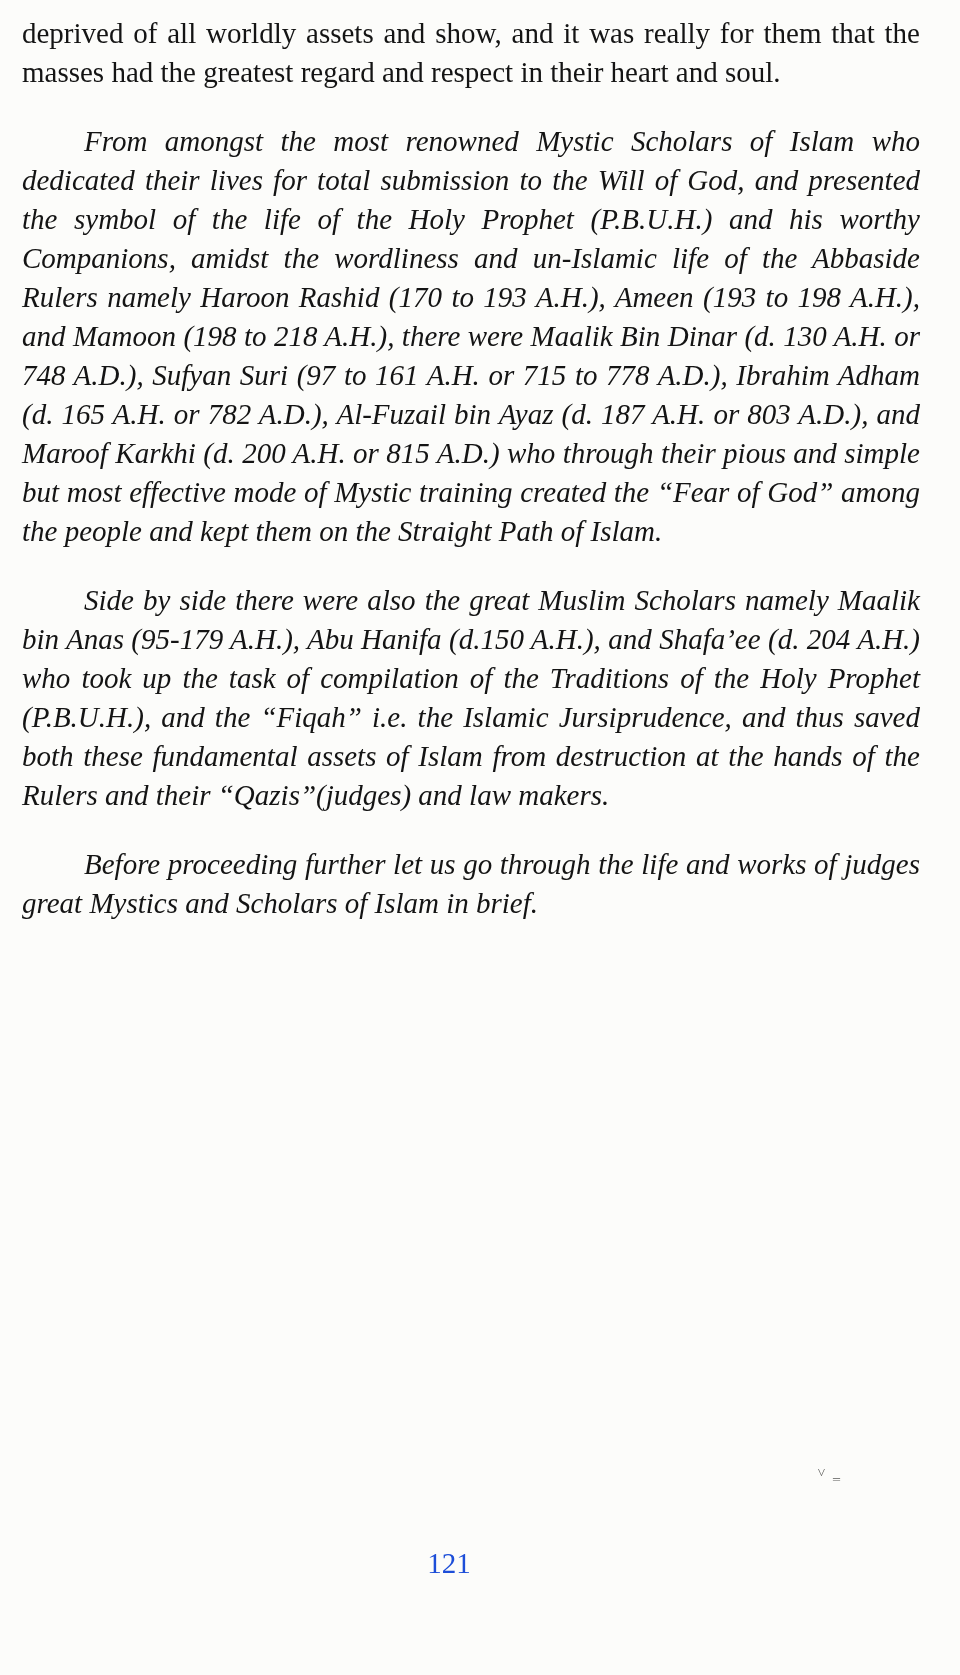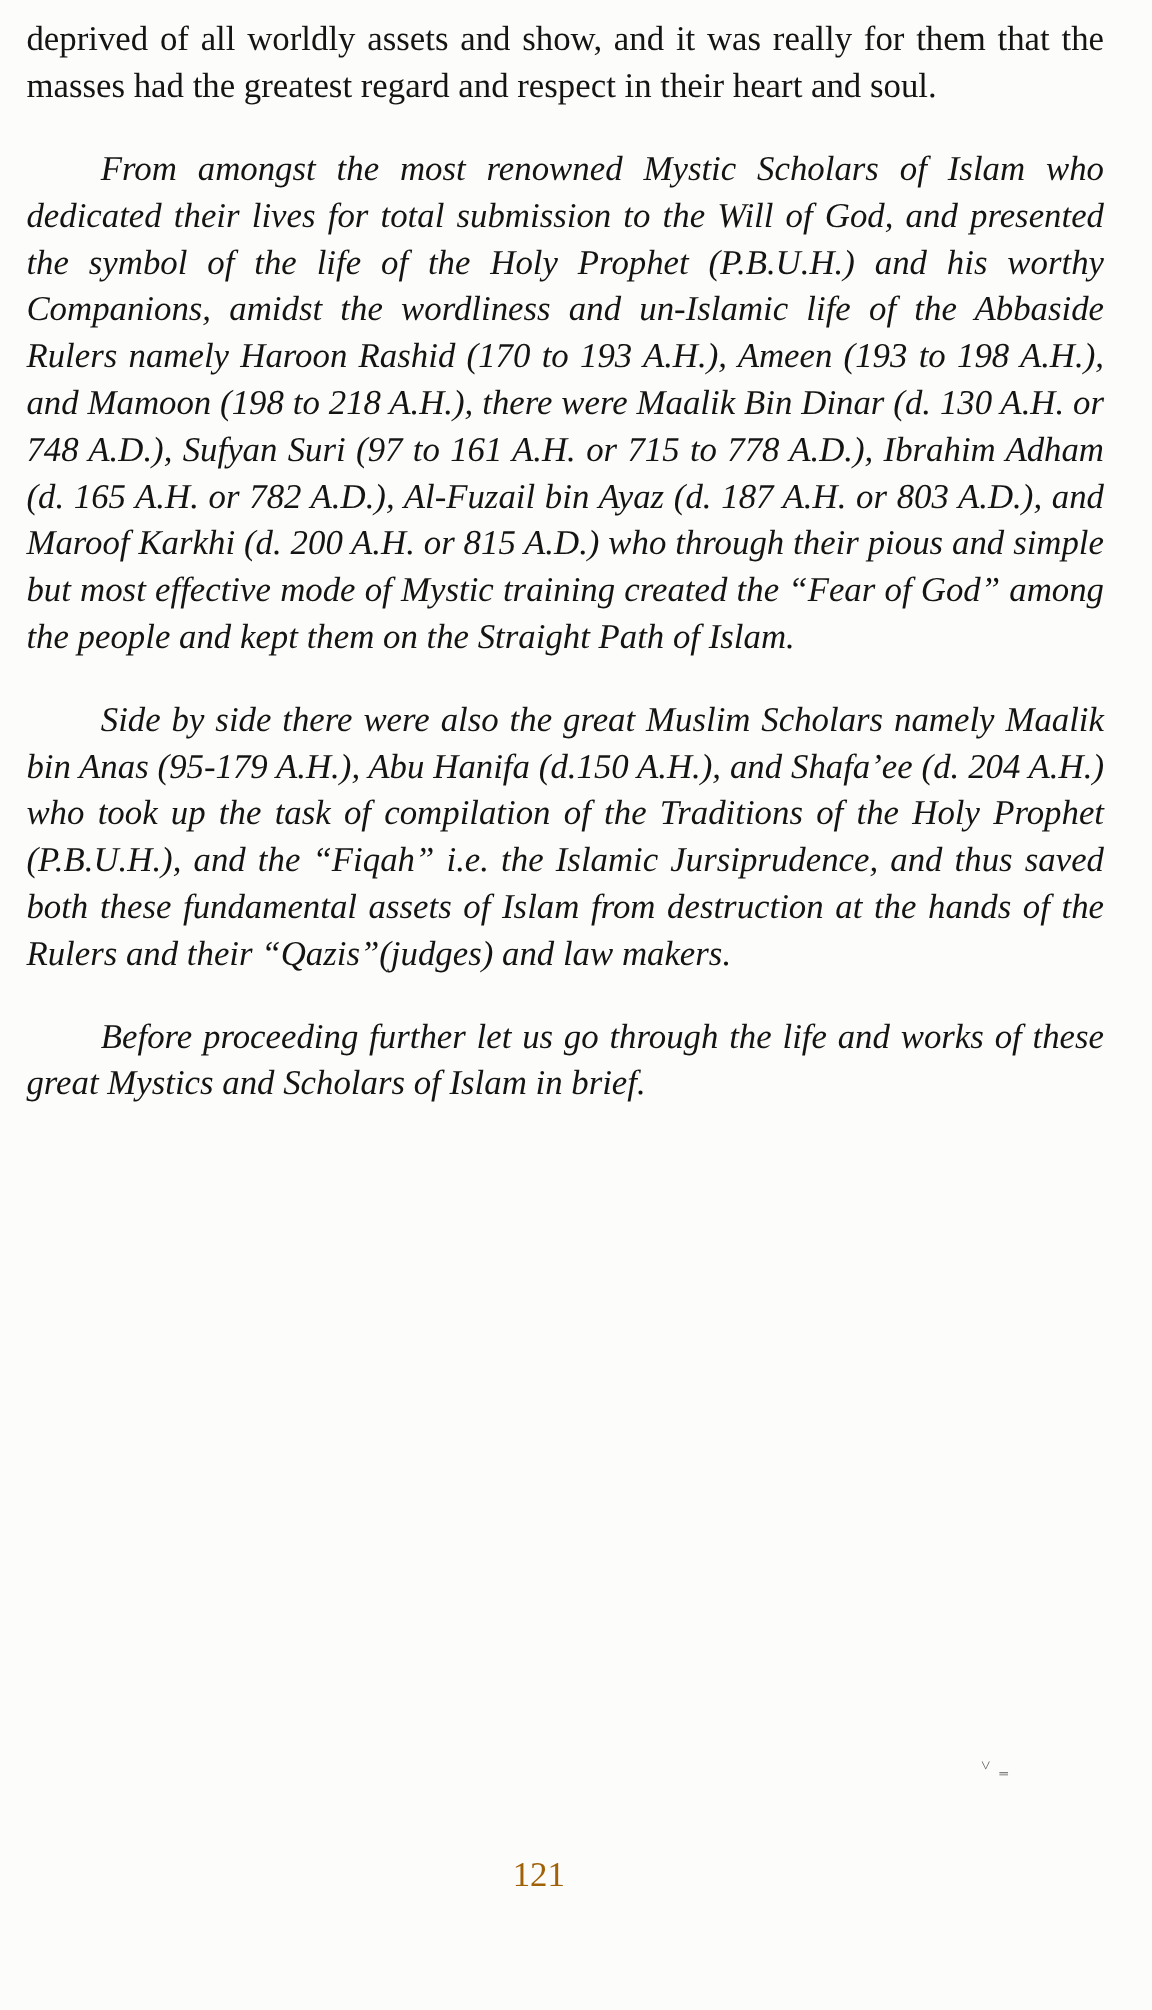--- a/index.html
+++ b/index.html
@@ -40,30 +40,30 @@
     line-height: 14px;
     text-align: right;
   }
   .page-number {
     position: absolute;
     bottom: 92px;
     left: 22px;
     right: 84px;
     text-align: center;
     font-size: 29px;
-    color: #a16207;
+    color: #1d4ed8;
   }
 </style>
 </head>
 <body>
 
 <div class="page">
   <div class="body-text">
     <p>deprived of all worldly assets and show, and it was really for them that the masses had the greatest regard and respect in their heart and soul.</p>
     <p class="indent">From amongst the most renowned Mystic Scholars of Islam who dedicated their lives for total submission to the Will of God, and presented the symbol of the life of the Holy Prophet (P.B.U.H.) and his worthy Companions, amidst the wordliness and un-Islamic life of the Abbaside Rulers namely Haroon Rashid (170 to 193 A.H.), Ameen (193 to 198 A.H.), and Mamoon (198 to 218 A.H.), there were Maalik Bin Dinar (d. 130 A.H. or 748 A.D.), Sufyan Suri (97 to 161 A.H. or 715 to 778 A.D.), Ibrahim Adham (d. 165 A.H. or 782 A.D.), Al-Fuzail bin Ayaz (d. 187 A.H. or 803 A.D.), and Maroof Karkhi (d. 200 A.H. or 815 A.D.) who through their pious and simple but most effective mode of Mystic training created the “Fear of God” among the people and kept them on the Straight Path of Islam.</p>
     <p class="indent">Side by side there were also the great Muslim Scholars namely Maalik bin Anas (95-179 A.H.), Abu Hanifa (d.150 A.H.), and Shafa’ee (d. 204 A.H.) who took up the task of compilation of the Traditions of the Holy Prophet (P.B.U.H.), and the “Fiqah” i.e. the Islamic Jursiprudence, and thus saved both these fundamental assets of Islam from destruction at the hands of the Rulers and their “Qazis”(judges) and law makers.</p>
-    <p class="indent">Before proceeding further let us go through the life and works of these great Mystics and Scholars of Islam in brief.</p>
+    <p class="indent">Before proceeding further let us go through the life and works of judges great Mystics and Scholars of Islam in brief.</p>
   </div>
 
   <div class="stray-mark">˅ ‗</div>
 
   <div class="page-number">121</div>
 </div>
 
 </body></html>

